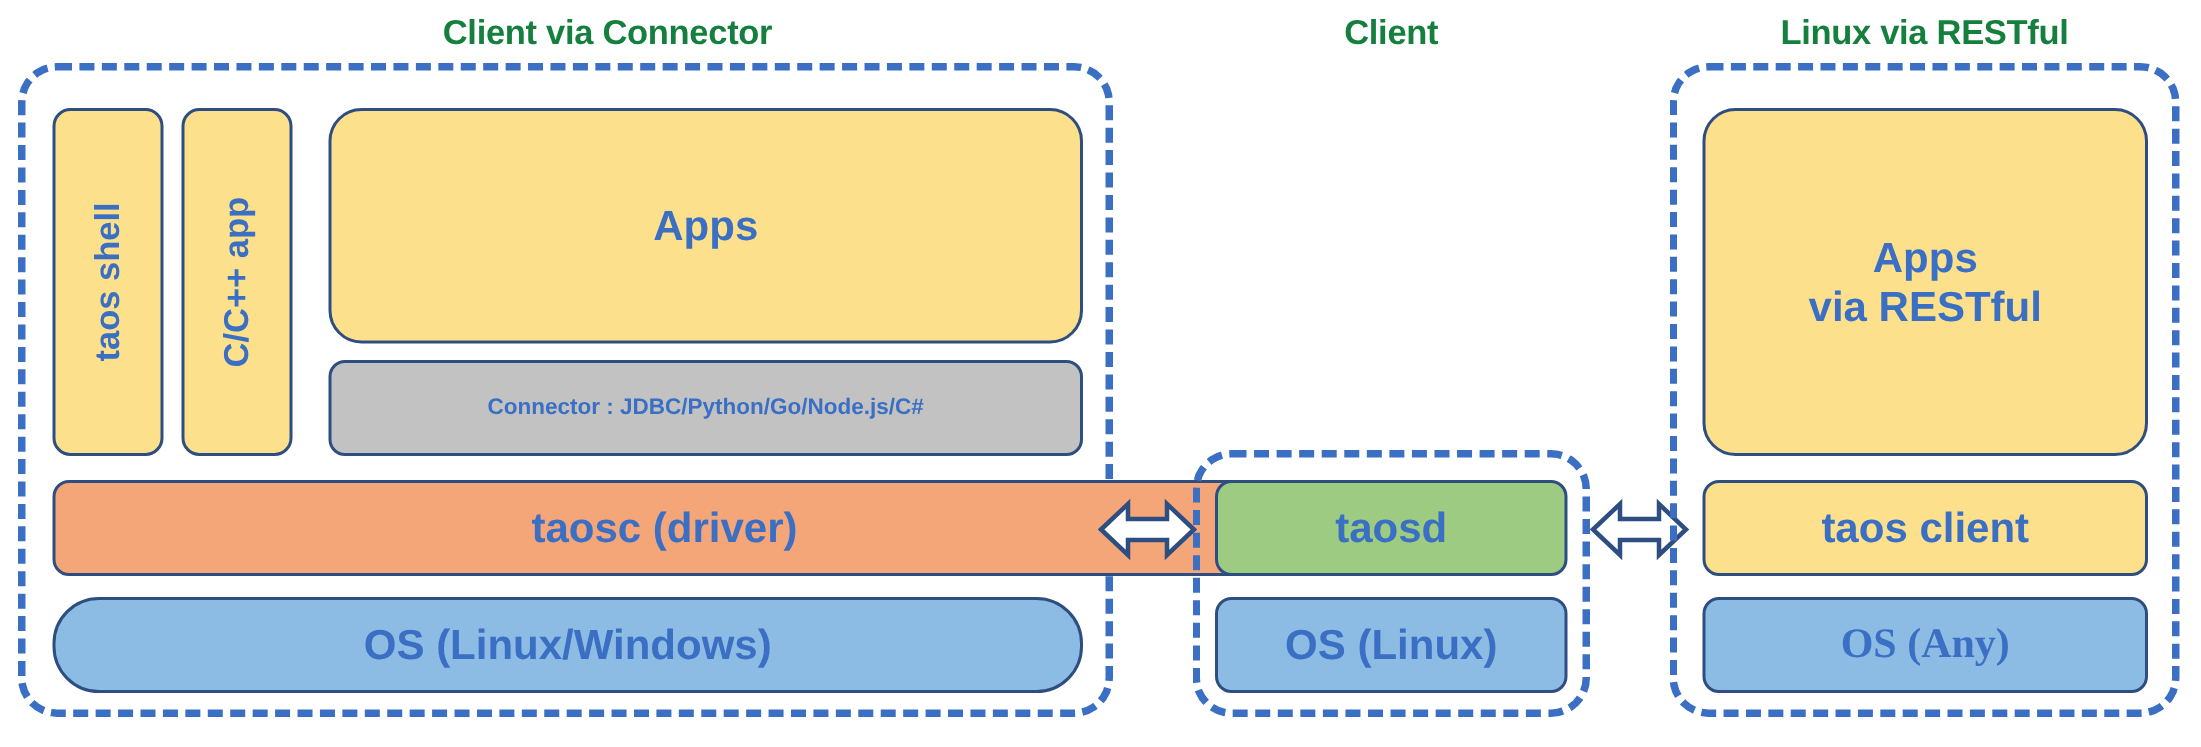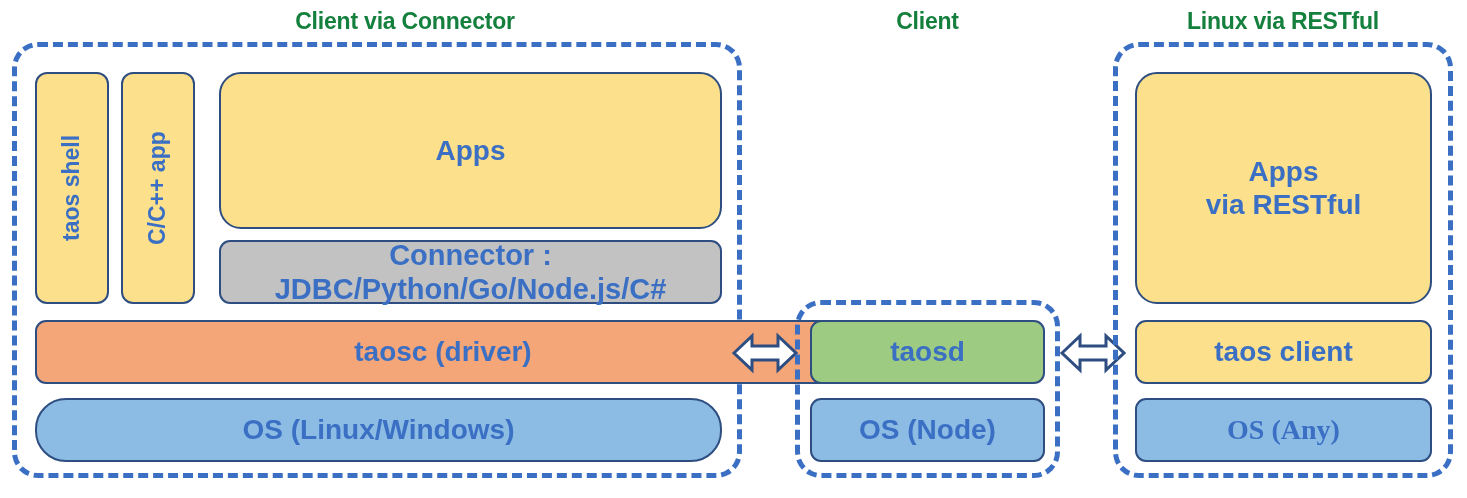--- a/index.html
+++ b/index.html
@@ -83,37 +83,37 @@
   <div class="panel-title" style="left:245px; top:8px; width:320px;">Client via Connector</div>
 
   <div class="dashed-group" style="left:12px; top:42px; width:730px; height:436px;"></div>
 
   <div class="box yellow vertical" style="left:35px; top:72px; width:74px; height:232px;">taos shell</div>
 
   <div class="box yellow vertical" style="left:121px; top:72px; width:74px; height:232px;">C/C++ app</div>
 
   <div class="box yellow" style="left:219px; top:72px; width:503px; height:157px; border-radius:22px;">Apps</div>
 
-  <div class="box gray small-radius" style="left:219px; top:240px; width:503px; height:64px; font-size:29px;">Connector : JDBC/Python/Go/Node.js/C#</div>
+  <div class="box gray small-radius" style="left:219px; top:240px; width:503px; height:64px; font-size:15px;">Connector : JDBC/Python/Go/Node.js/C#</div>
 
   <div class="box orange small-radius" style="left:35px; top:320px; width:816px; height:64px;">taosc (driver)</div>
 
   <div class="box blue small-radius" style="left:35px; top:398px; width:687px; height:64px;border-radius:31px;">OS (Linux/Windows)</div>
 
   <svg class="arrow" style="left:732px; top:330px;" width="66" height="46" viewBox="0 0 66 46">
     <polygon points="2,23 20,6 20,16 46,16 46,6 64,23 46,40 46,30 20,30 20,40" fill="#ffffff" stroke="#2E4E82" stroke-width="3" stroke-linejoin="miter"></polygon>
   </svg>
 
   <div class="panel-title" style="left:795px; top:8px; width:265px;">Client</div>
 
   <div class="dashed-group" style="left:795px; top:300px; width:265px; height:178px;"></div>
 
   <div class="box green small-radius" style="left:810px; top:320px; width:235px; height:64px;">taosd</div>
 
-  <div class="box blue small-radius" style="left:810px; top:398px; width:235px; height:64px;">OS (Node)</div>
+  <div class="box blue small-radius" style="left:810px; top:398px; width:235px; height:64px;">OS (Linux)</div>
 
   <svg class="arrow" style="left:1060px; top:330px;" width="66" height="46" viewBox="0 0 66 46">
     <polygon points="2,23 20,6 20,16 46,16 46,6 64,23 46,40 46,30 20,30 20,40" fill="#ffffff" stroke="#2E4E82" stroke-width="3" stroke-linejoin="miter"></polygon>
   </svg>
 
   <div class="panel-title" style="left:1113px; top:8px; width:340px;">Linux via RESTful</div>
 
   <div class="dashed-group" style="left:1113px; top:42px; width:340px; height:436px;"></div>
 
   <div class="box yellow" style="left:1135px; top:72px; width:297px; height:232px; border-radius:22px;">Apps

